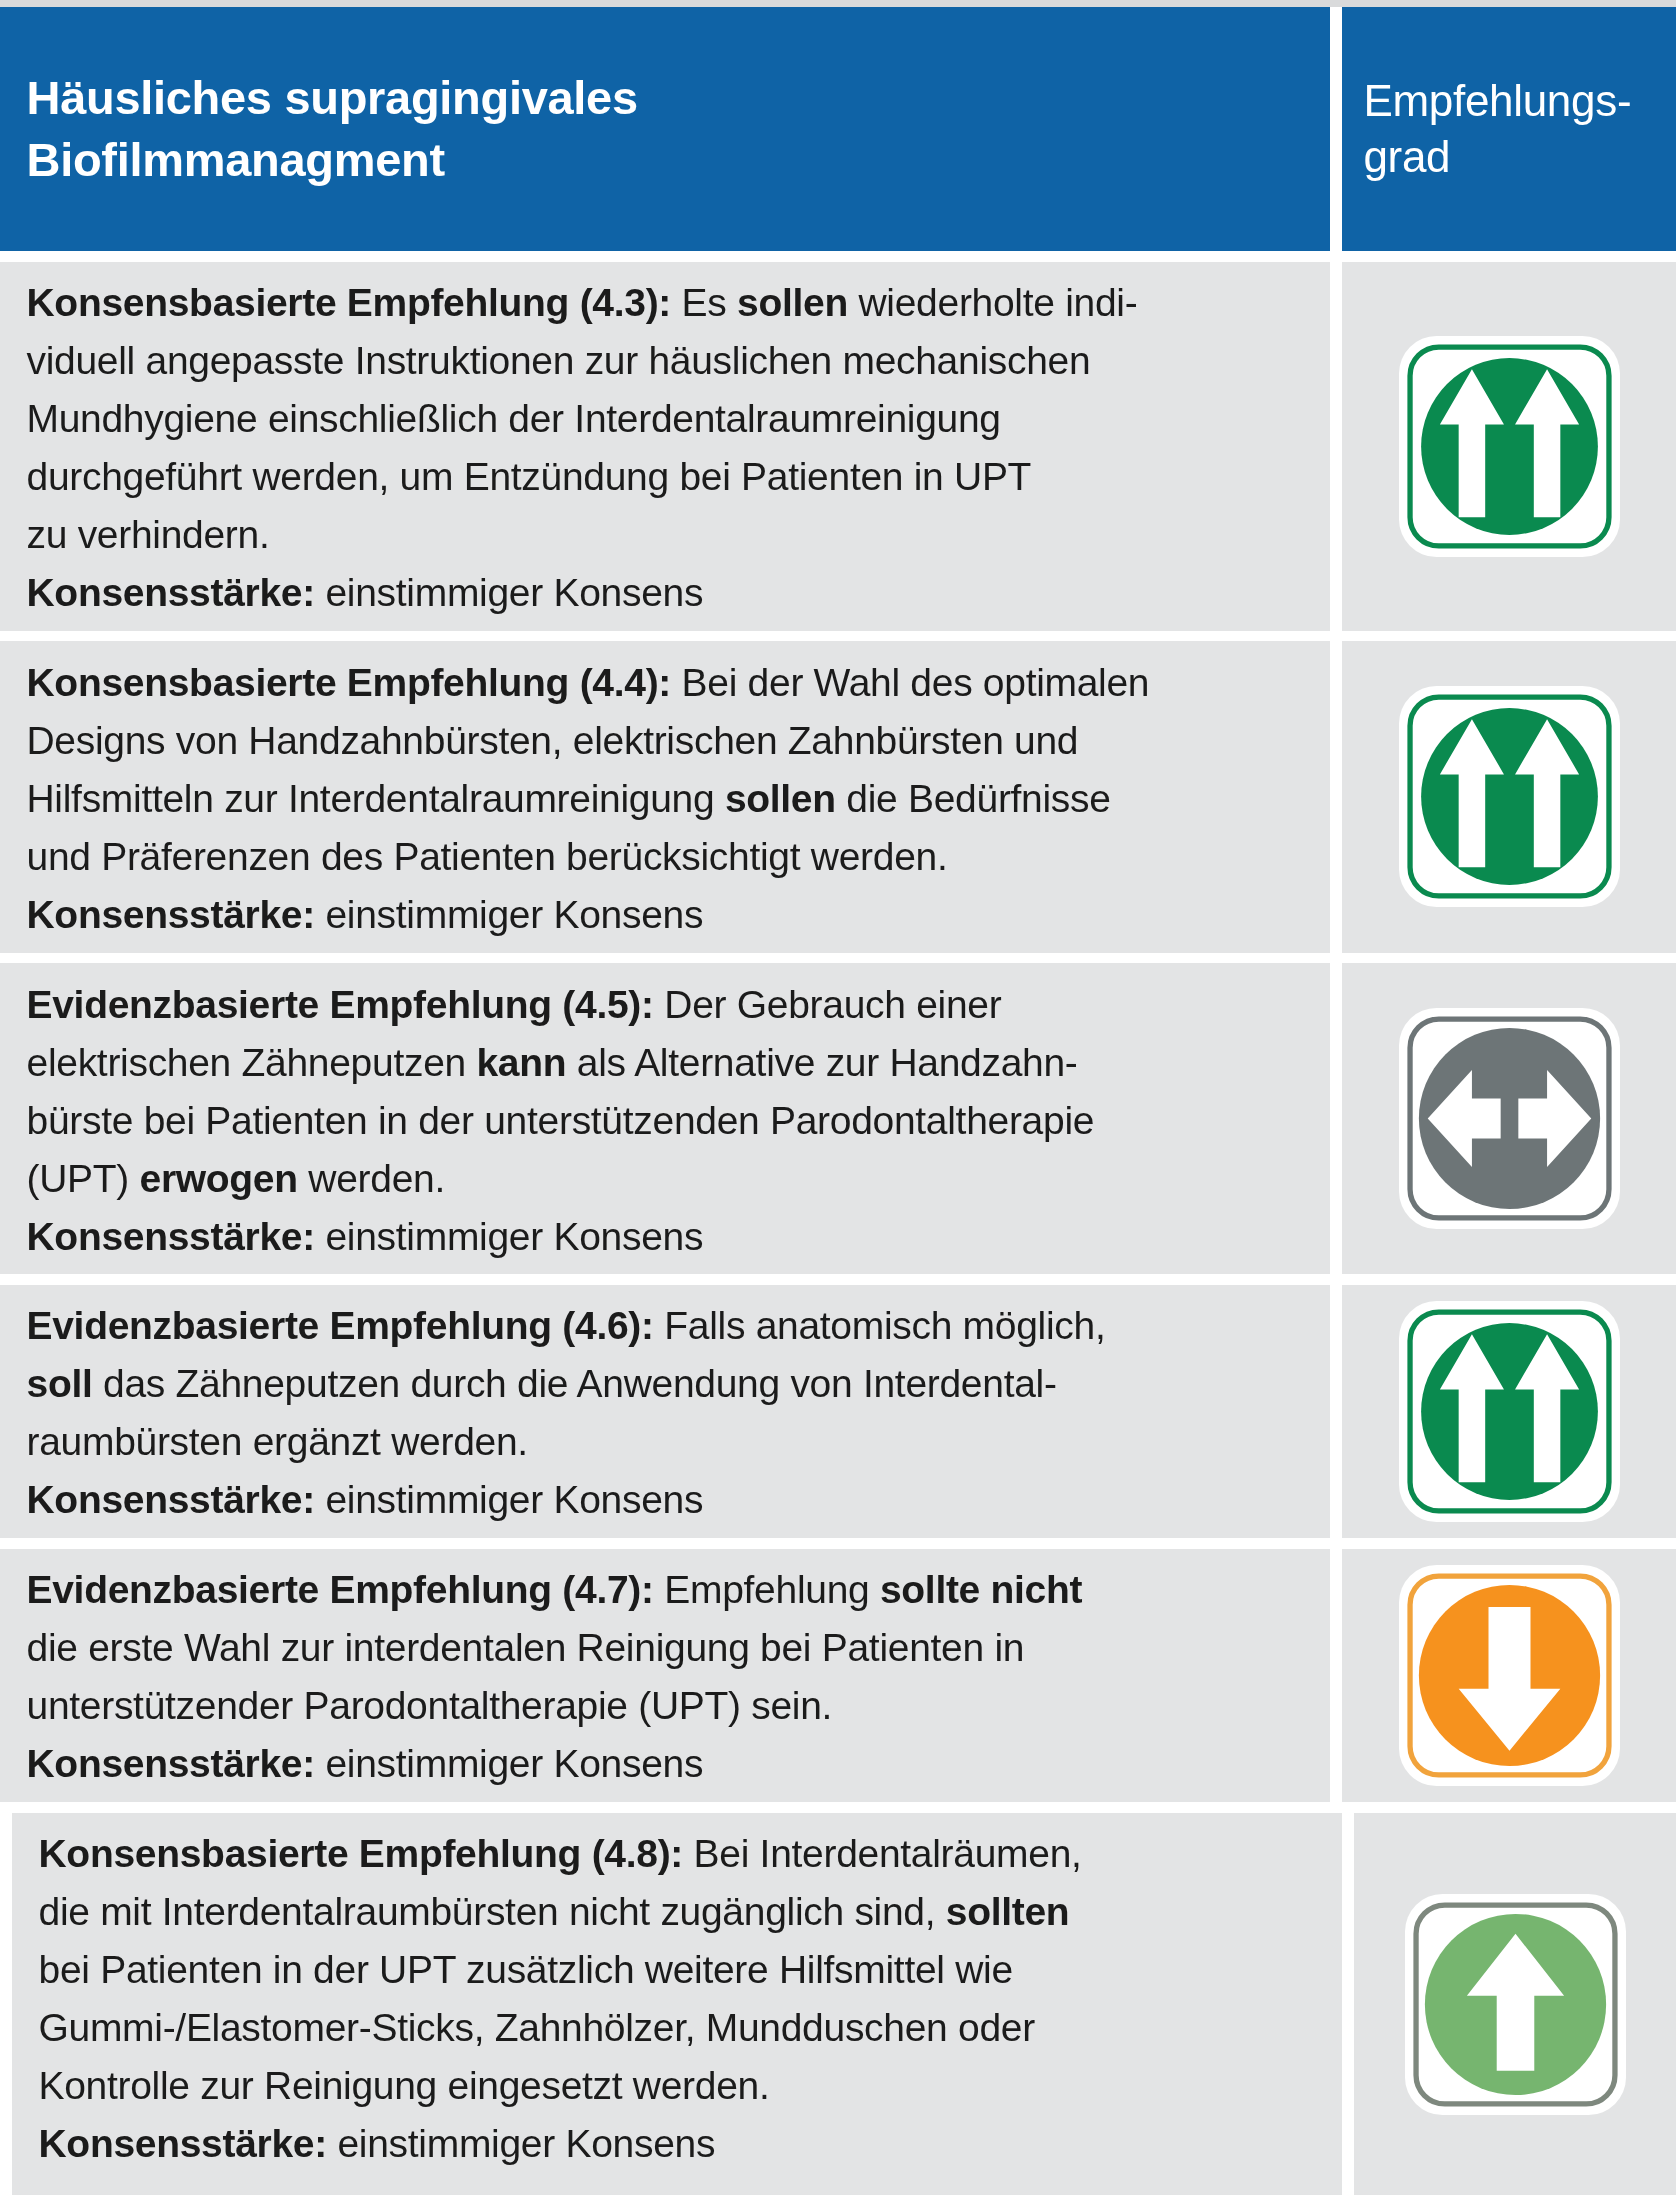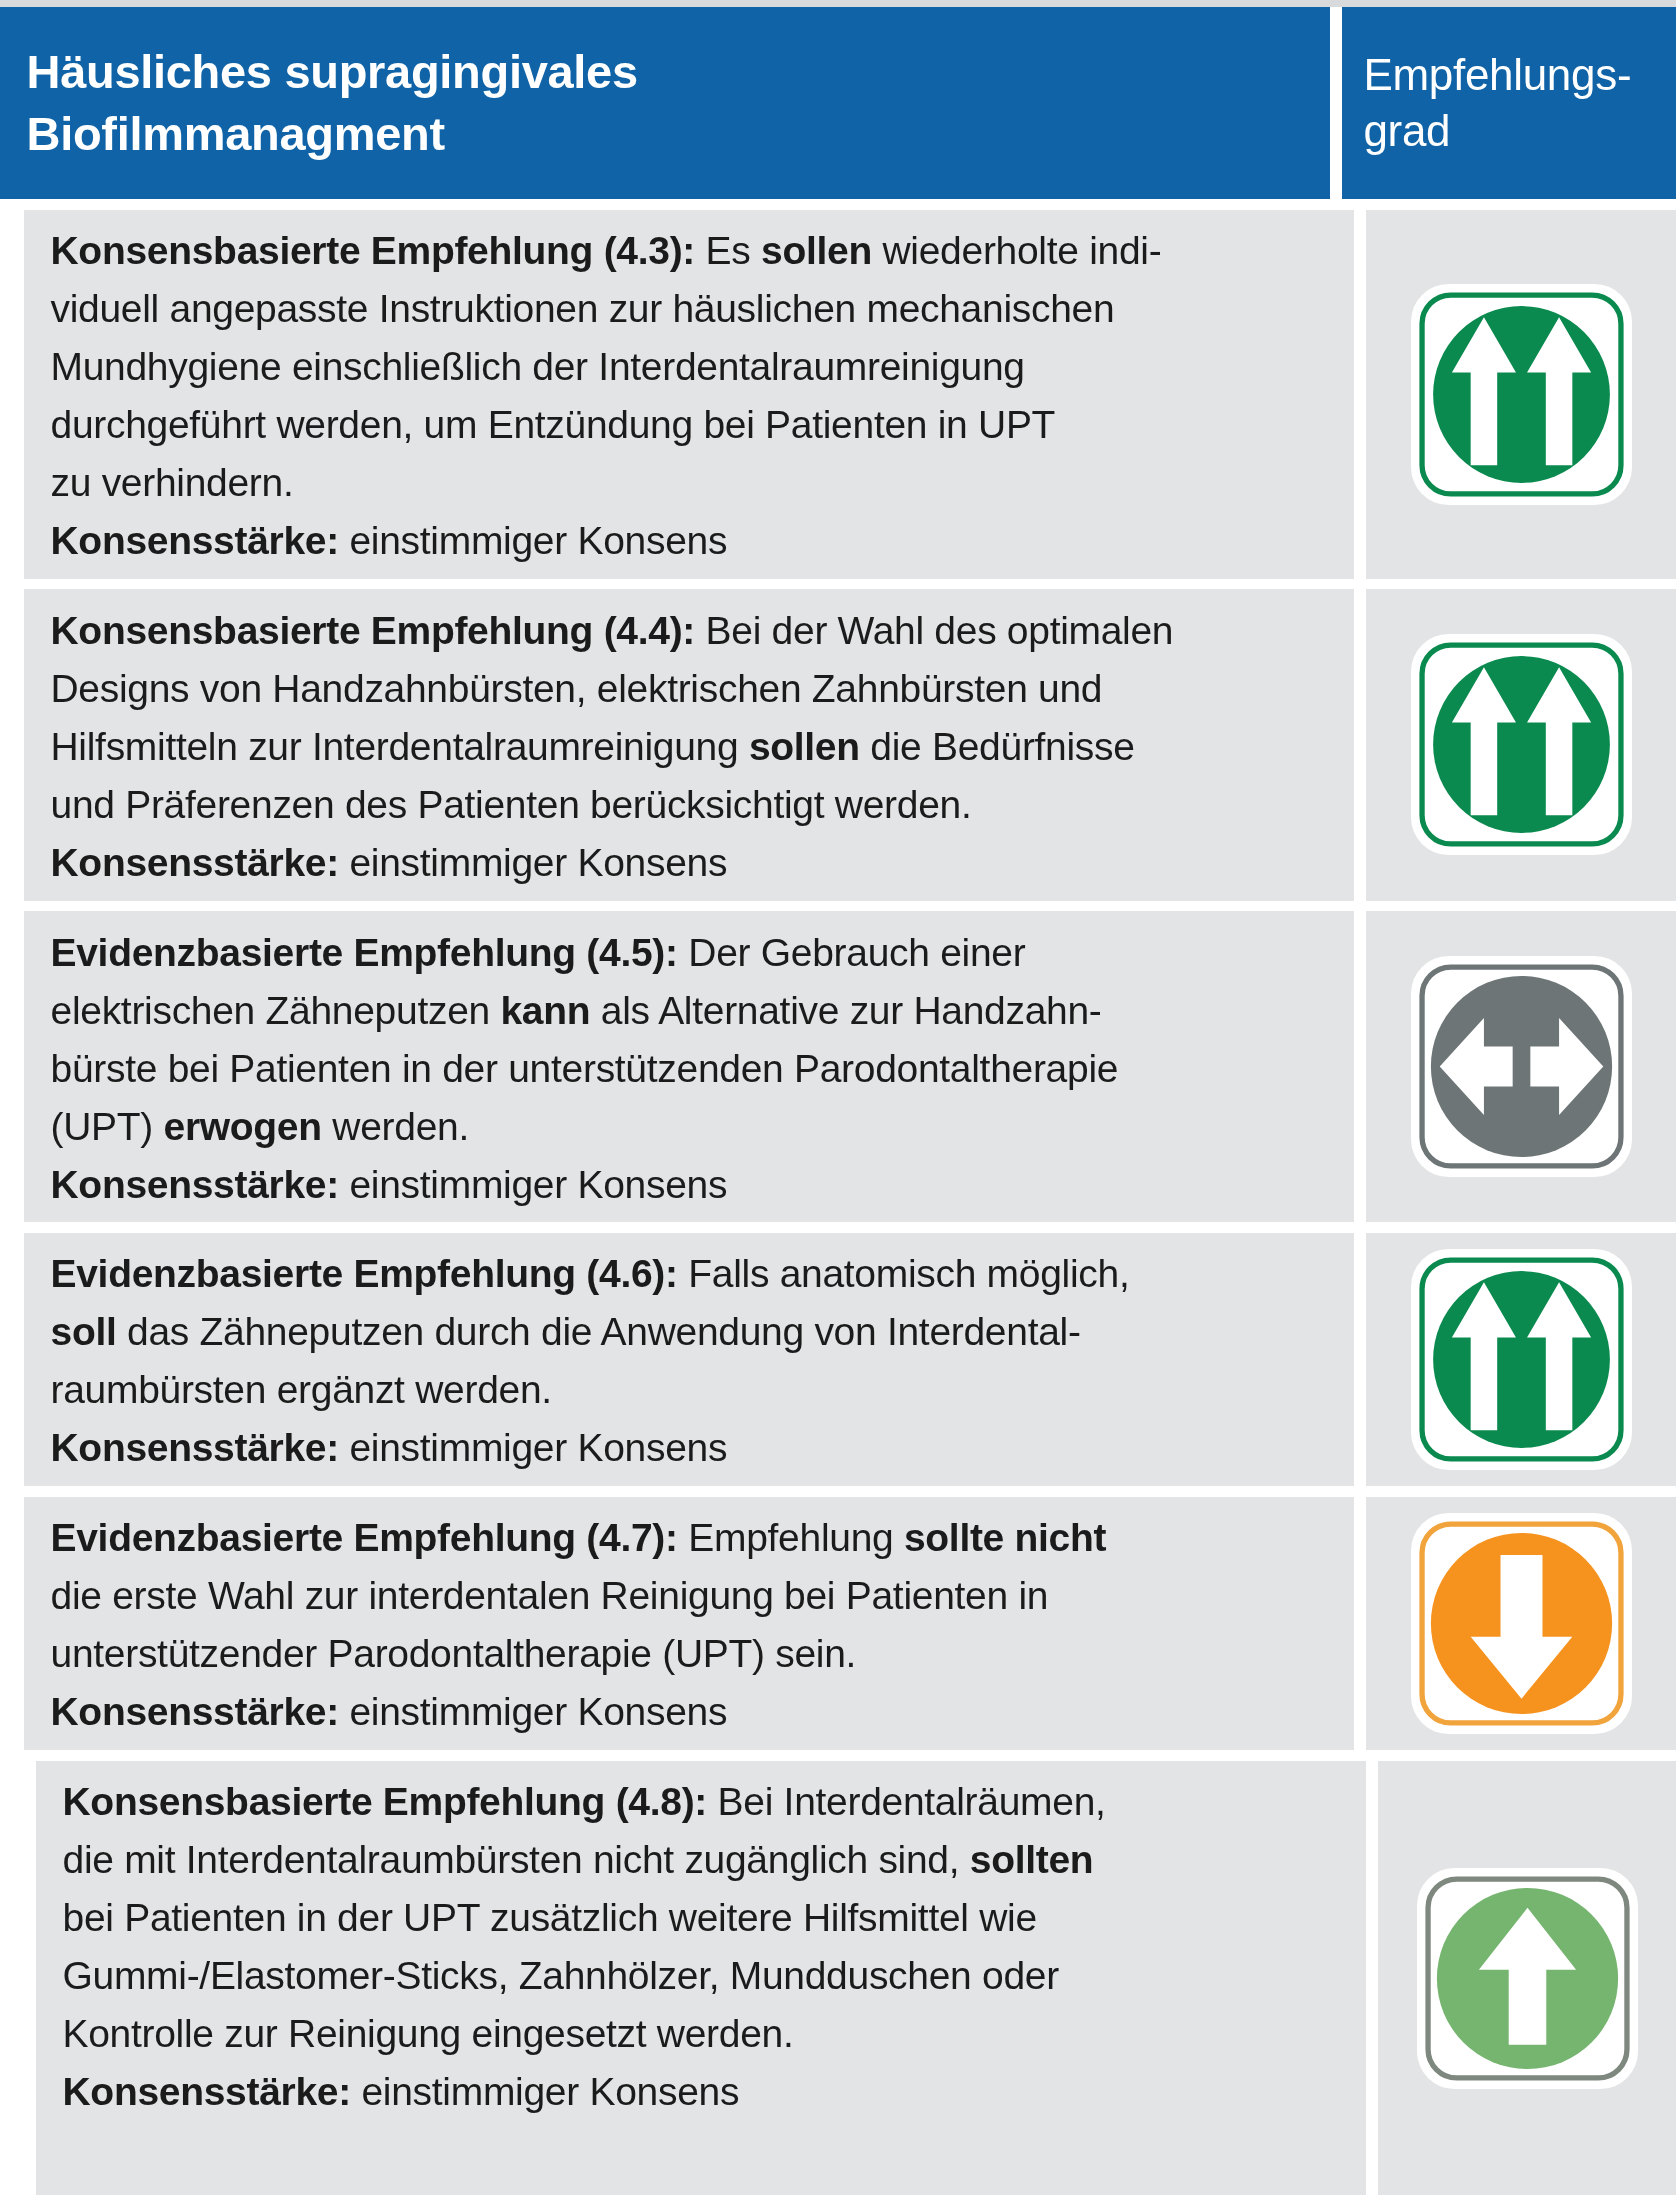--- a/index.html
+++ b/index.html
@@ -5,29 +5,29 @@
   html,body{margin:0;padding:0;background:#ffffff;}
   .page{
     width:1676px;height:2196px;
     display:flex;flex-direction:column;
     background:#ffffff;
     font-family:"Liberation Sans", sans-serif;
     color:var(--text,#1B1B1B);
     letter-spacing:-0.3px;
   }
   .top-strip{height:7px;background:var(--top-strip,#D9DADB);flex:none;}
-  .header{height:192px;flex:none;display:flex;}
+  .header{height:244px;flex:none;display:flex;}
   .header .cell{background:var(--header-bg,#0F63A6);color:#ffffff;display:flex;flex-direction:column;justify-content:center;box-sizing:border-box;}
   .header .title-cell{width:1330px;flex:none;padding-left:26.5px;}
   .header .title-cell .tline{font-weight:bold;font-size:47px;line-height:62px;white-space:nowrap;}
   .header .grade-cell{flex:1;padding-left:21px;}
   .header .grade-cell .gline{font-weight:normal;font-size:44px;line-height:56px;white-space:nowrap;}
   .vgap{width:12.4px;flex:none;background:#ffffff;}
   .hgap{height:10.6px;flex:none;background:#ffffff;}
-  .rows{display:flex;flex-direction:column;flex:1;margin-left:24px;}
+  .rows{display:flex;flex-direction:column;flex:1;}
   .row{display:flex;flex:none;}
   .row:last-child{flex:1;padding-left:12px;}
   .row .cell{background:var(--row-bg,#E3E4E5);box-sizing:border-box;}
   .row .text{width:1330px;flex:none;padding:12.4px 16px 8.8px 26.5px;overflow:hidden;}
   .row .text .line{font-size:39px;line-height:58px;white-space:nowrap;font-weight:normal;}
   .row .text .line b{font-weight:bold;}
   .row .grade{flex:1;display:flex;align-items:center;justify-content:center;}
   .grade-icon{display:block;}
 </style>
 </head>

